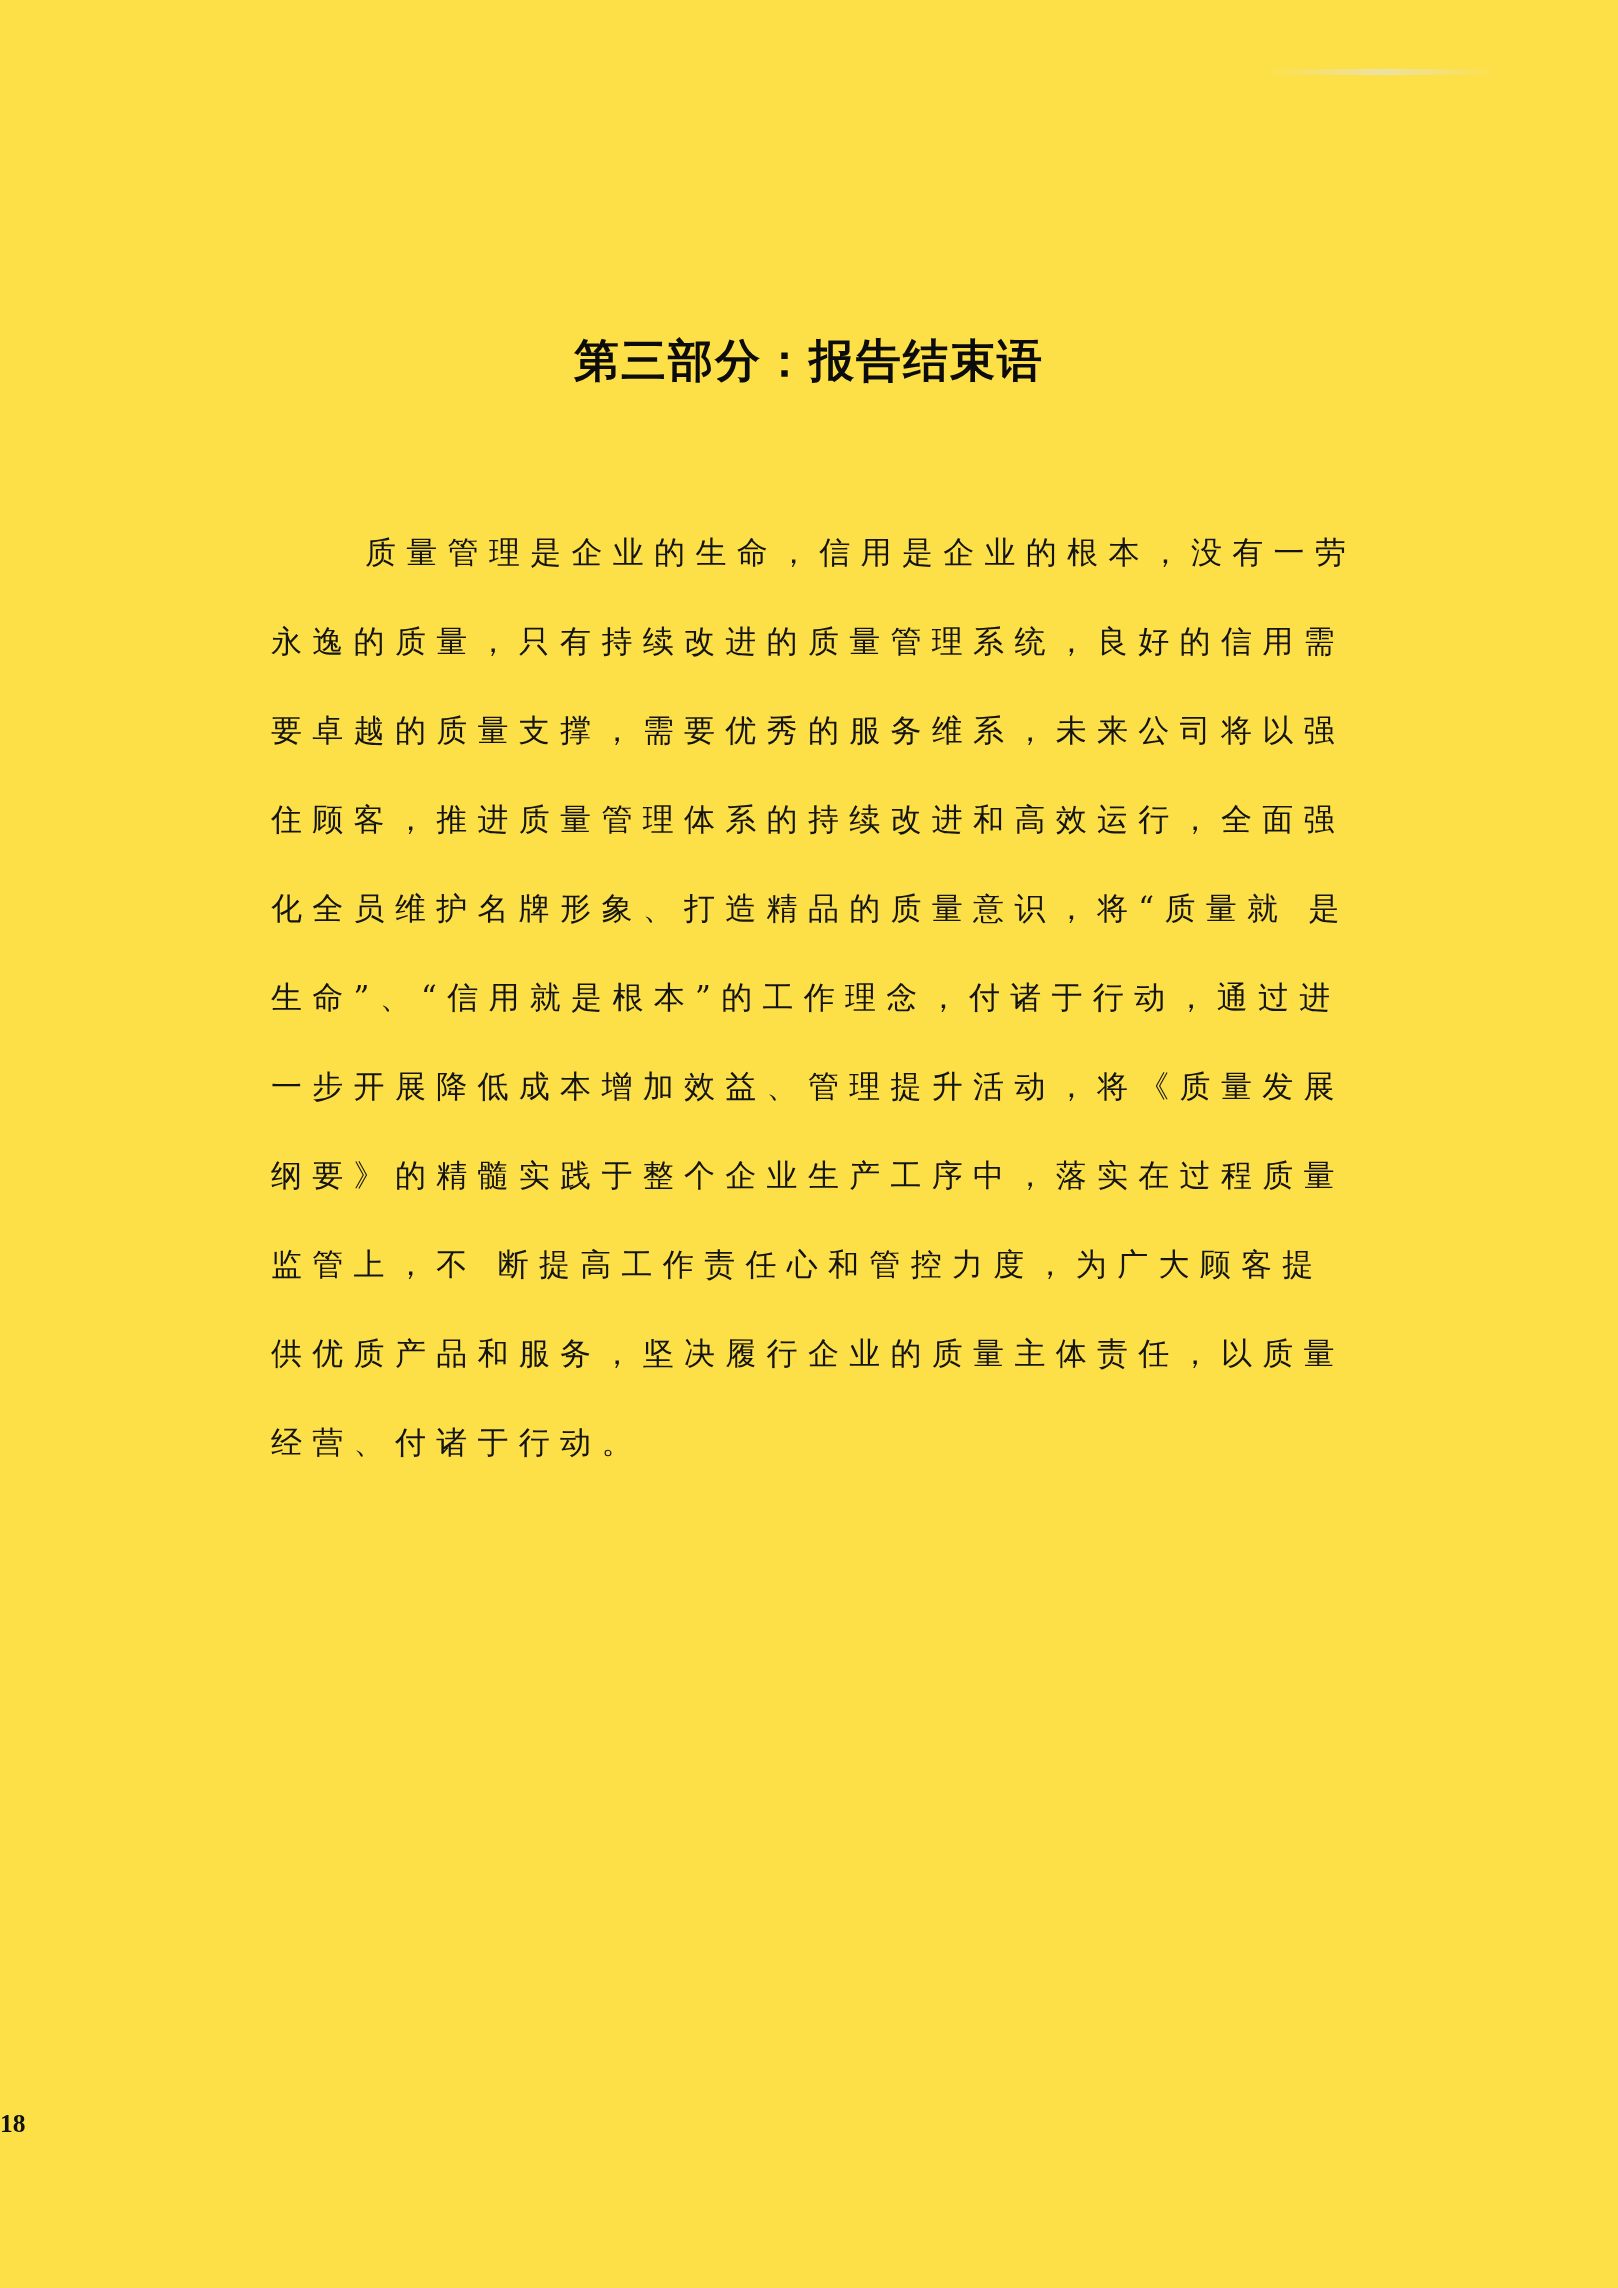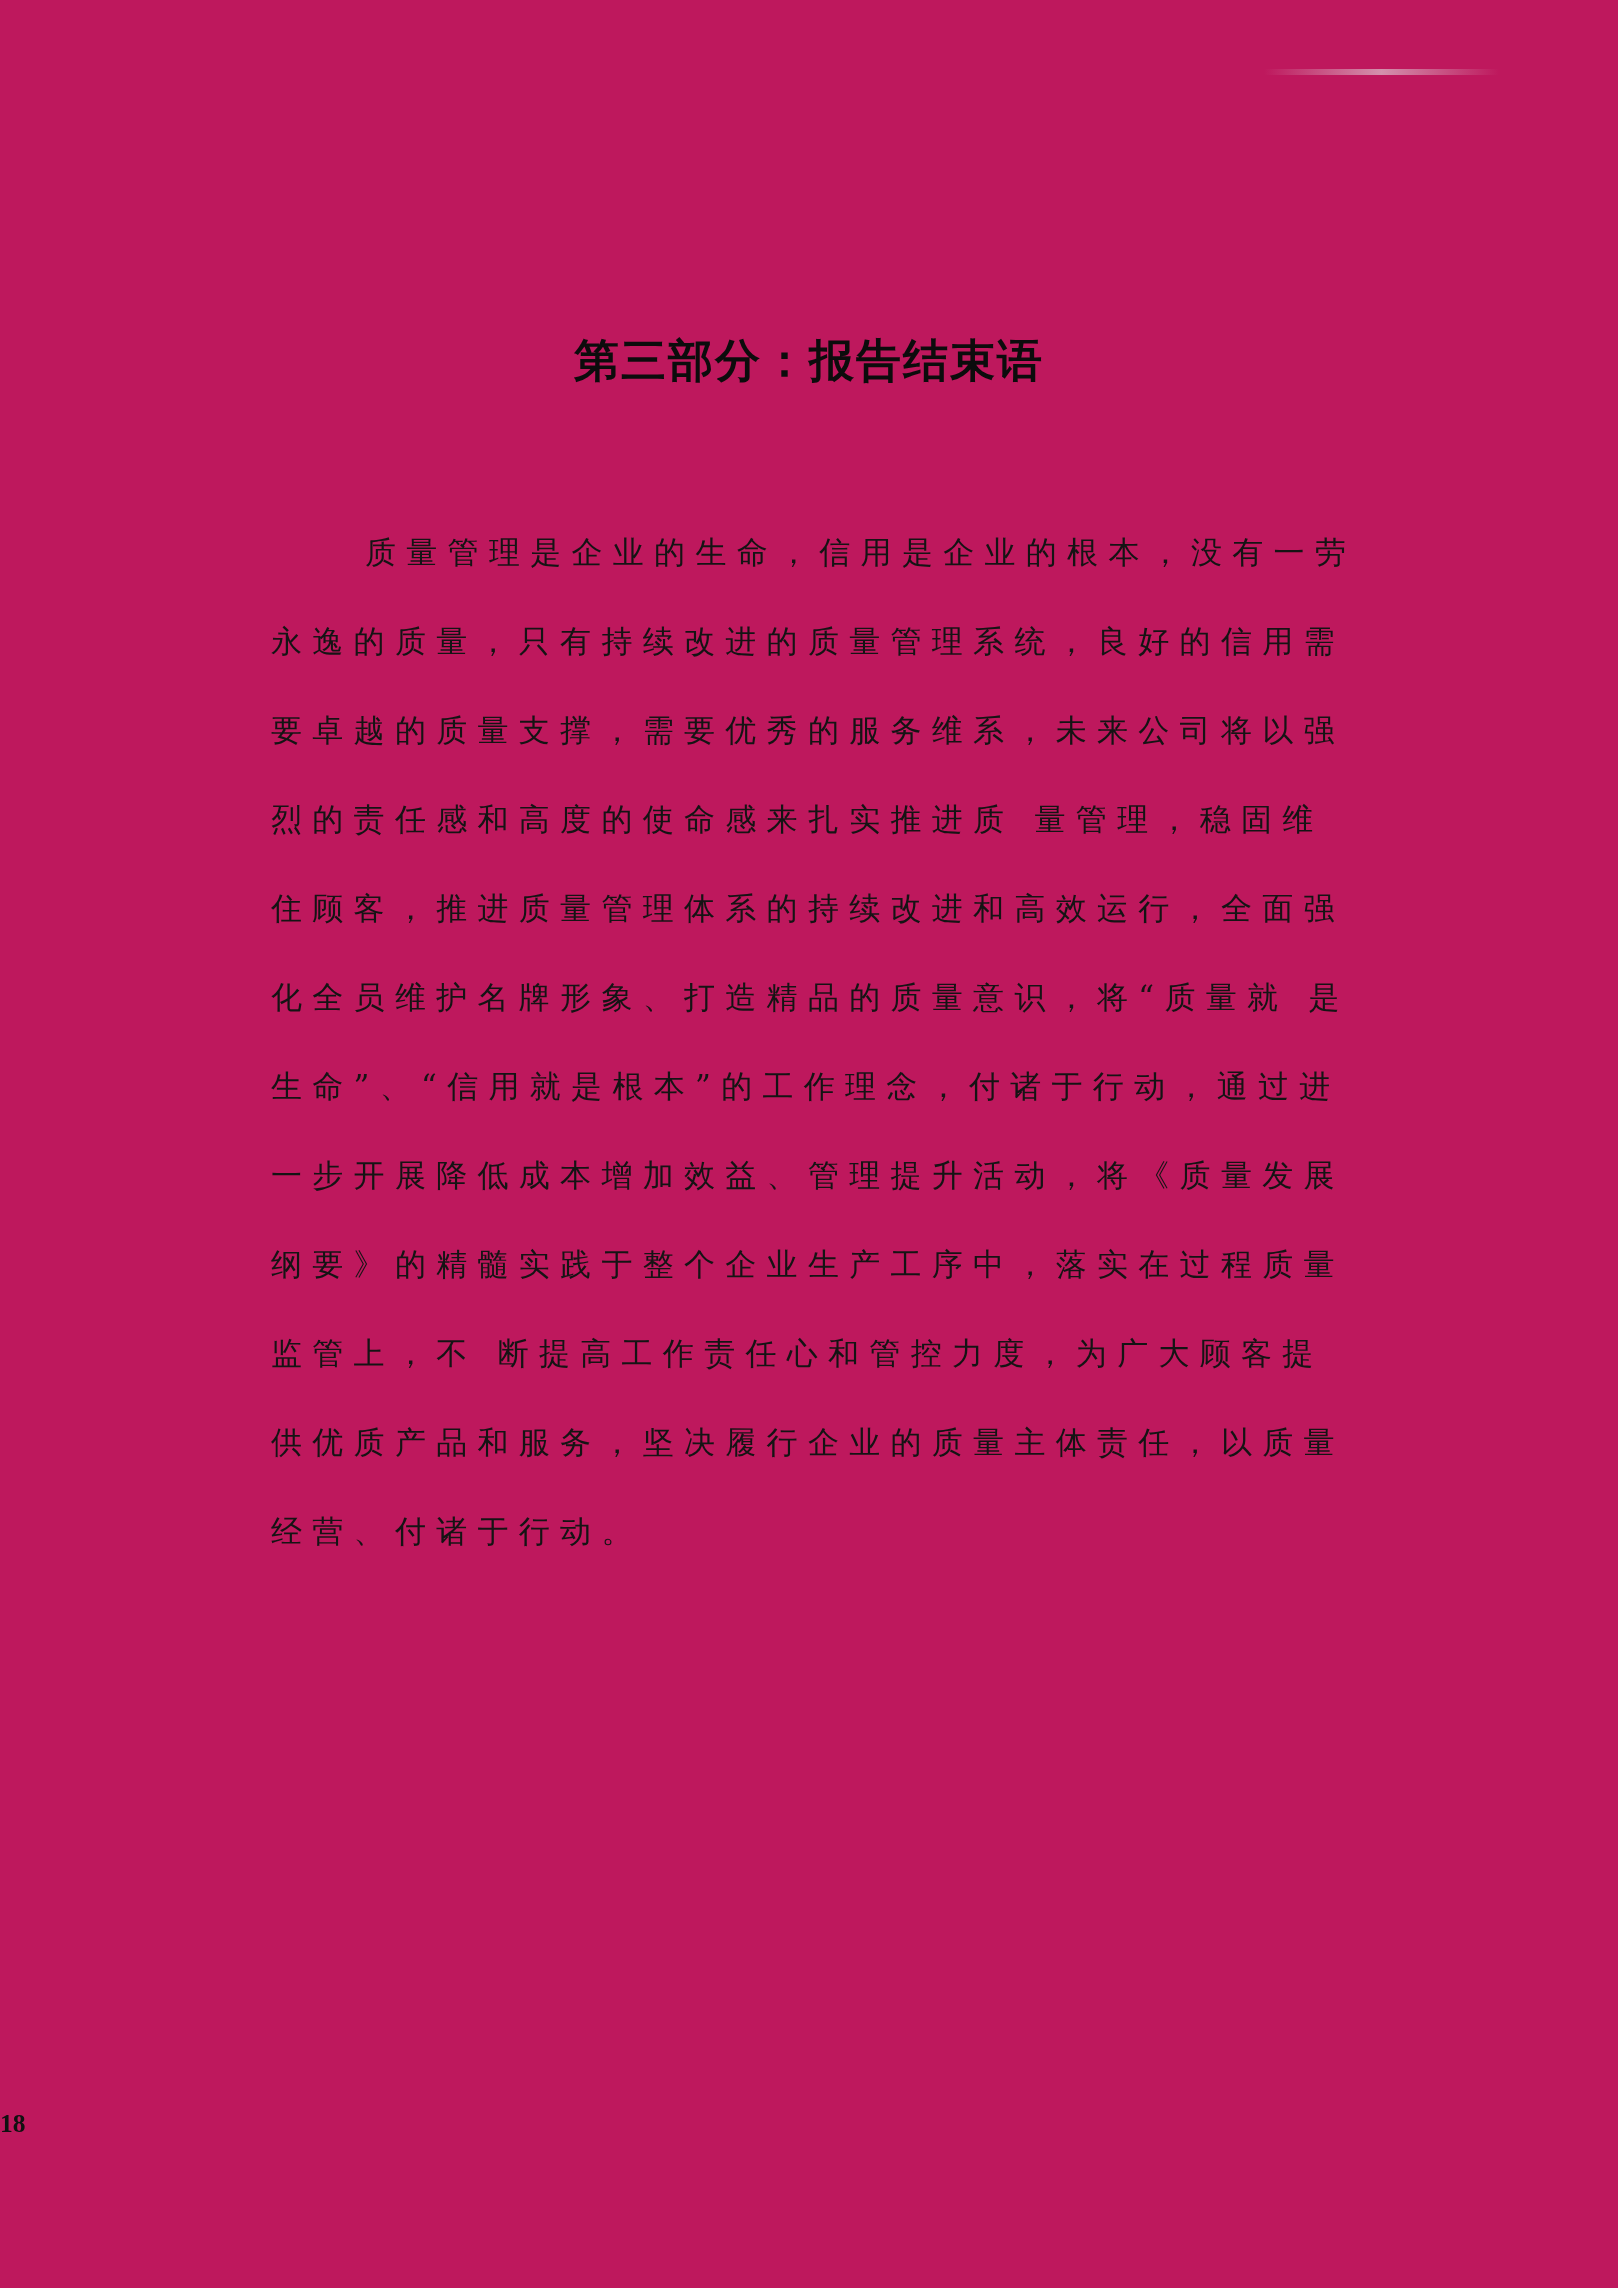--- a/index.html
+++ b/index.html
@@ -12,21 +12,21 @@
       height: 2289px;
       position: relative;
       overflow: hidden;
       color: #111111;
     }
     .page {
       position: absolute;
       left: 0; top: 0;
       width: 1618px;
       height: 2289px;
-      background: #be185d;
+      background: #fde047;
     }
     .scan-mark {
       position: absolute;
       left: 1264px;
       top: 69px;
       width: 235px;
       height: 5.9px;
       background: linear-gradient(90deg, rgba(220,220,220,0), rgba(225,225,225,0.6), rgba(230,230,230,0));
     }
     .section-title {
@@ -76,21 +76,20 @@
 
 <div class="page">
   <div class="scan-mark"></div>
 
   <h1 class="section-title" style="margin:0;">第三部分：报告结束语</h1>
 
   <div class="body-text">
     <div class="line indent">质量管理是企业的生命，信用是企业的根本，没有一劳</div>
     <div class="line">永逸的质量，只有持续改进的质量管理系统，良好的信用需</div>
     <div class="line">要卓越的质量支撑，需要优秀的服务维系，未来公司将以强</div>
-    <div class="line">烈的责任感和高度的使命感来扎实推进质 量管理，稳固维</div>
     <div class="line">住顾客，推进质量管理体系的持续改进和高效运行，全面强</div>
     <div class="line">化全员维护名牌形象、打造精品的质量意识，将“质量就 是</div>
     <div class="line">生命”、“信用就是根本”的工作理念，付诸于行动，通过进</div>
     <div class="line">一步开展降低成本增加效益、管理提升活动，将《质量发展</div>
     <div class="line">纲要》的精髓实践于整个企业生产工序中，落实在过程质量</div>
     <div class="line">监管上，不 断提高工作责任心和管控力度，为广大顾客提</div>
     <div class="line">供优质产品和服务，坚决履行企业的质量主体责任，以质量</div>
     <div class="line">经营、付诸于行动。</div>
   </div>
 

